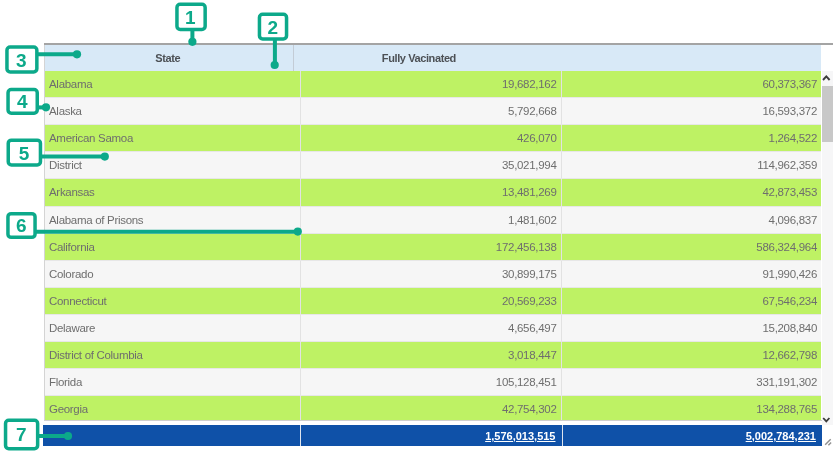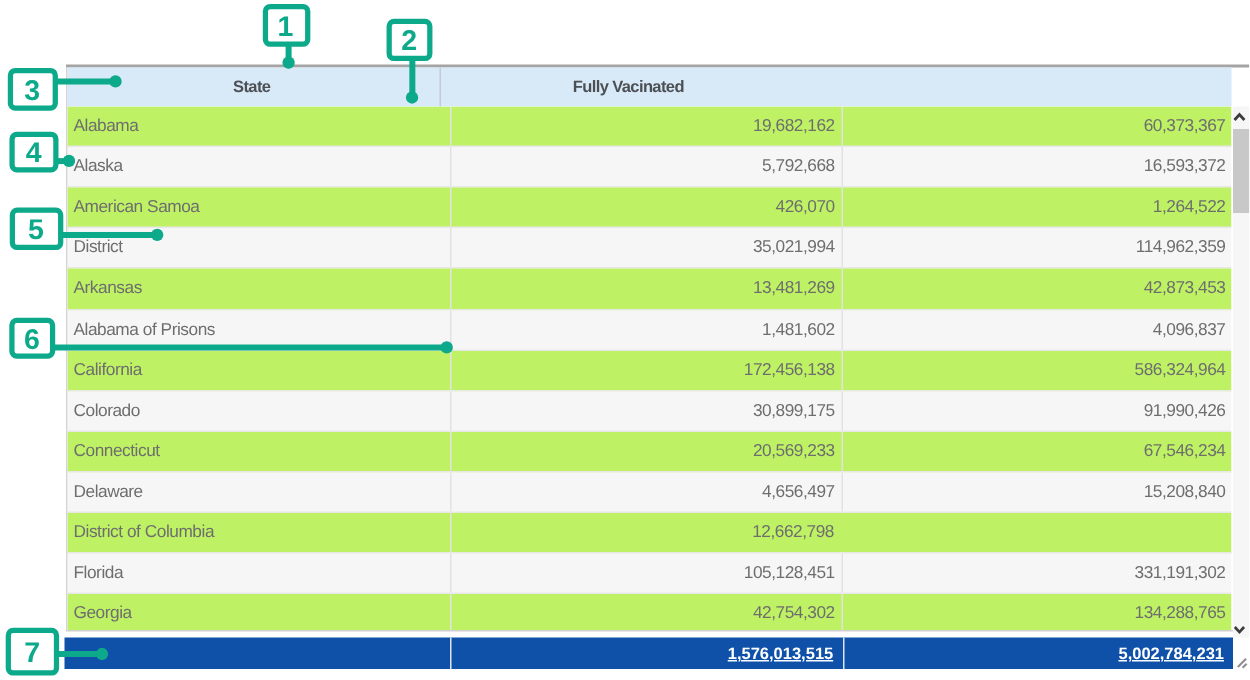--- a/index.html
+++ b/index.html
@@ -88,20 +88,21 @@
         <div class="c c2">20,569,233</div>
         <div class="c c3">67,546,234</div>
       </div>
     <div class="row">
         <div class="c c1">Delaware</div>
         <div class="c c2">4,656,497</div>
         <div class="c c3">15,208,840</div>
       </div>
     <div class="row">
         <div class="c c1">District of Columbia</div>
+        <div class="c c2">3,018,447</div>
         <div class="c c3">12,662,798</div>
       </div>
     <div class="row">
         <div class="c c1">Florida</div>
         <div class="c c2">105,128,451</div>
         <div class="c c3">331,191,302</div>
       </div>
     <div class="row">
         <div class="c c1">Georgia</div>
         <div class="c c2">42,754,302</div>

